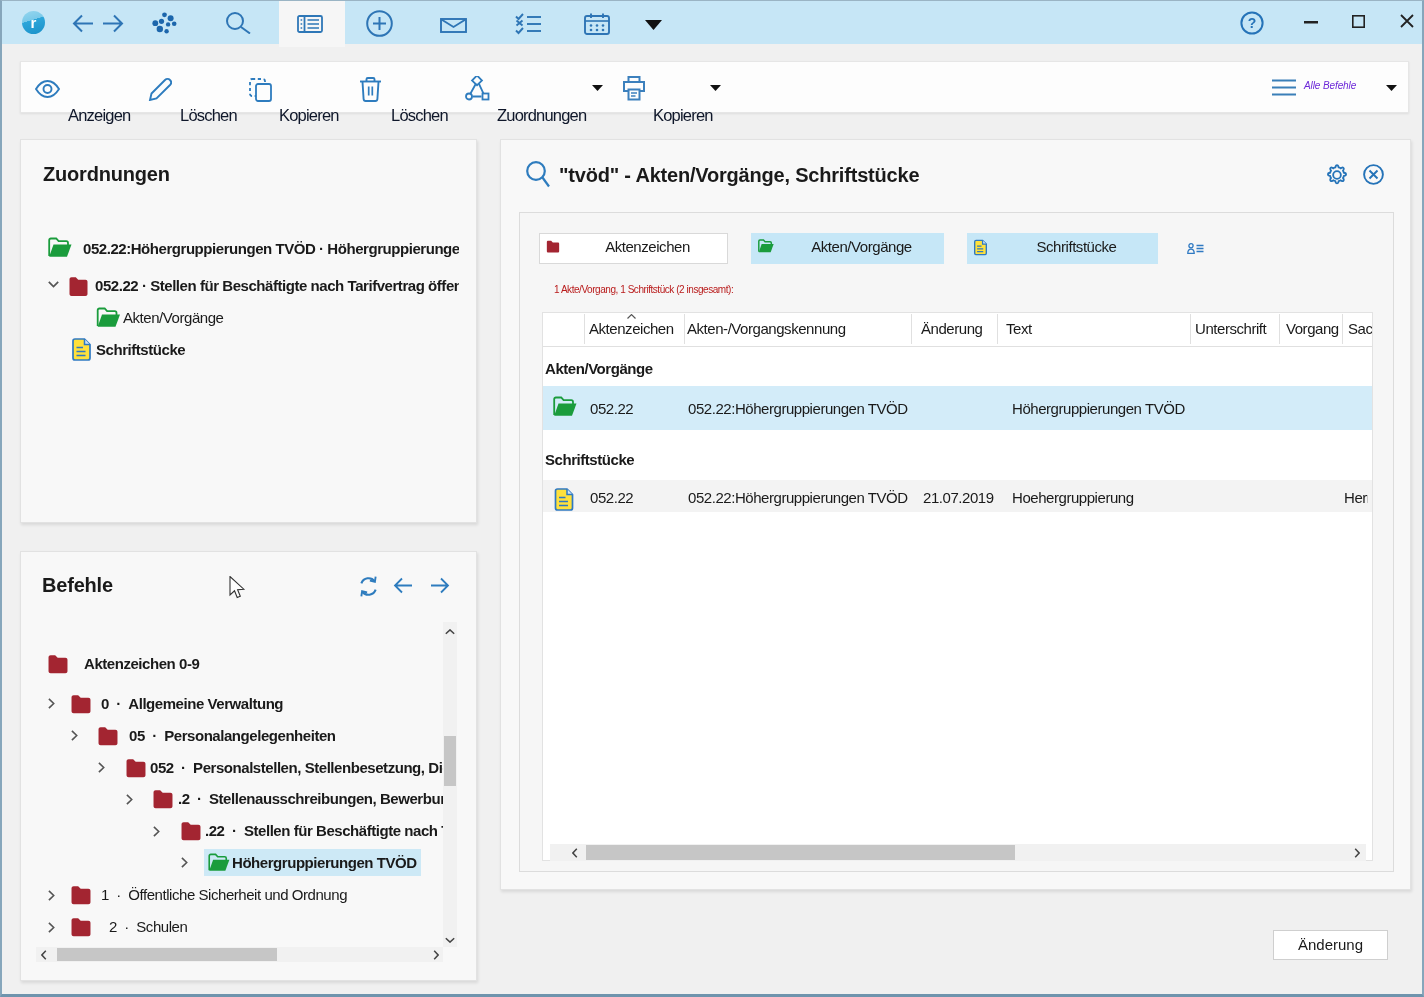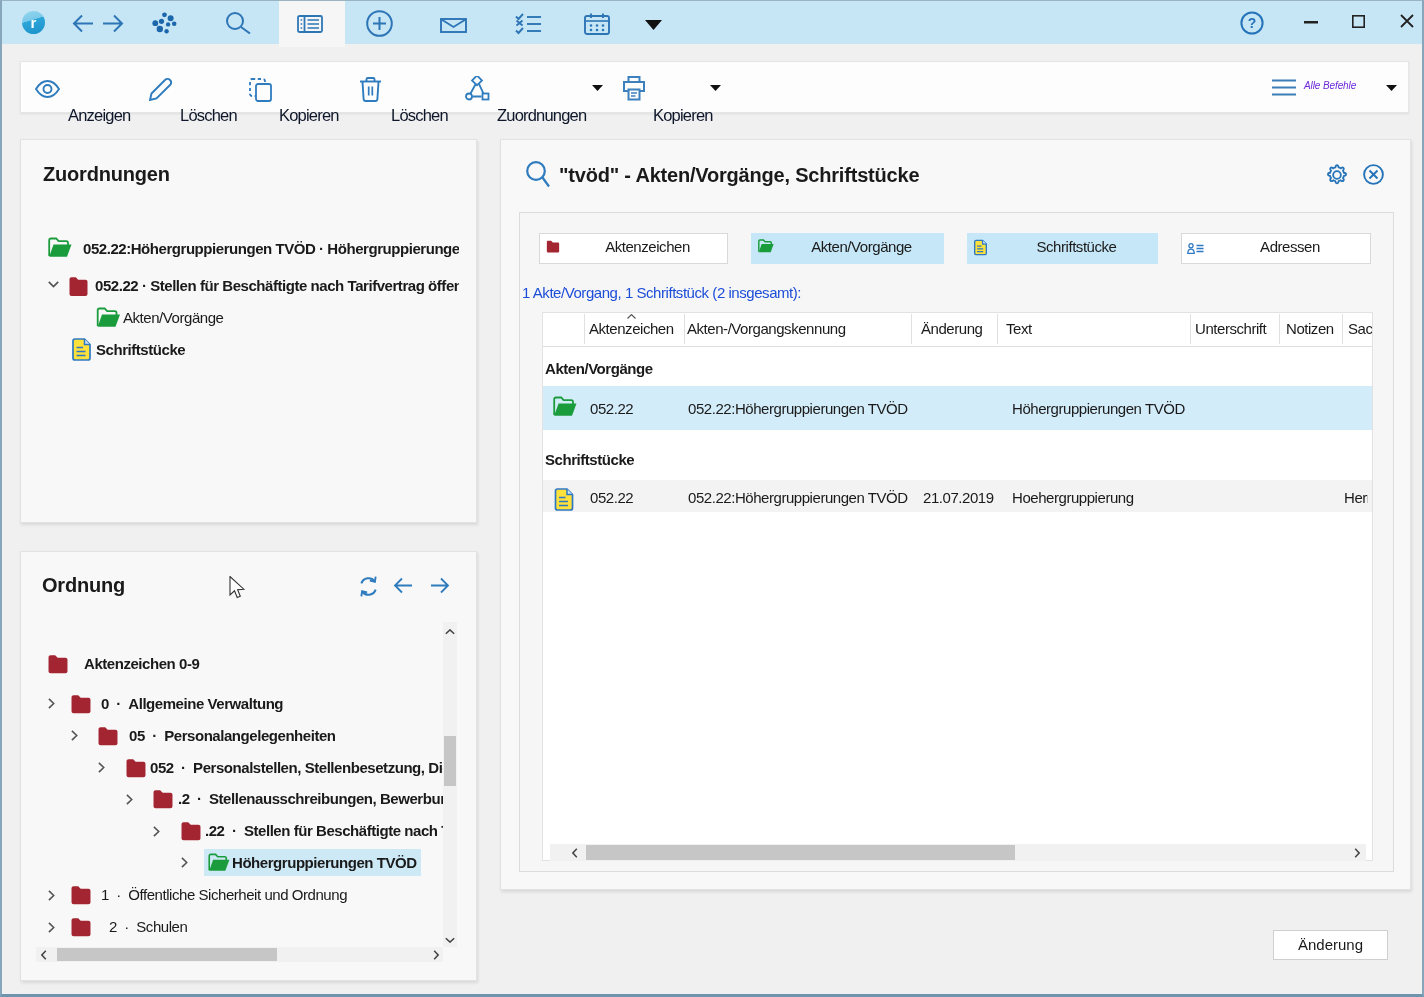--- a/index.html
+++ b/index.html
@@ -190,21 +190,21 @@
     </svg>
     <div class="abs treerow" style="left:102px;top:169px">Akten/Vorgänge</div>
     <svg class="ic" style="left:51px;top:198px" width="19" height="23" viewBox="0 0 19 23">
       <path d="M1 3 C1 1.9 1.9 1 3 1 H12.5 L18 6.5 V20 C18 21.1 17.1 22 16 22 H3 C1.9 22 1 21.1 1 20 Z" fill="#ffe13b" stroke="#2f79c2" stroke-width="1.7"></path>
       <path d="M12.5 1 V6.5 H18" fill="#cfe4f4" stroke="#2f79c2" stroke-width="1.5"></path>
       <path d="M4.5 9.5 H11 M4.5 13.5 H13.5 M4.5 17.5 H13.5" stroke="#2f79c2" stroke-width="1.7"></path>
     </svg>
     <div class="abs treerow b" style="left:75px;top:200.5px">Schriftstücke</div>
   </div>
   <div id="panelO" class="abs panel" style="overflow:hidden">
-    <div class="abs ptitle" style="left:21px;top:22px">Ordnung</div>
+    <div class="abs ptitle" style="left:21px;top:22px">Befehle</div>
     <svg class="ic" style="left:337px;top:24px" width="21" height="21" viewBox="0 0 20 20" fill="none" stroke="#2e7cbe" stroke-width="2">
       <path d="M3.2 7.0 A7.3 7.3 0 0 1 15.9 5.0"></path>
       <path d="M16.8 0.6 L16.1 5.5 L11.3 4.4" stroke-width="1.8"></path>
       <path d="M16.8 13.0 A7.3 7.3 0 0 1 4.1 15.0"></path>
       <path d="M3.2 19.4 L3.9 14.5 L8.7 15.6" stroke-width="1.8"></path>
     </svg>
     <svg class="ic" style="left:372px;top:25px" width="20" height="17" viewBox="0 0 20 17" fill="none" stroke="#2e7cbe" stroke-width="1.8">
       <path d="M19 8.5 H2 M9 1.5 L2 8.5 L9 15.5"></path>
     </svg>
     <svg class="ic" style="left:409px;top:25px" width="20" height="17" viewBox="0 0 20 17" fill="none" stroke="#2e7cbe" stroke-width="1.8">
@@ -324,48 +324,45 @@
     <path d="M5.5 7.5 H23.5 L19 19.7 H1.2 Z" fill="#1a9c3c"></path>
   </svg>
   <div class="tab tabblue" style="left:965px;width:191px">
       <div class="tabtxt" style="padding-left:14px">Schriftstücke</div>
     </div>
   <svg class="ic" style="left:972px;top:238px" width="13" height="17" viewBox="0 0 19 23">
     <path d="M1 3 C1 1.9 1.9 1 3 1 H12.5 L18 6.5 V20 C18 21.1 17.1 22 16 22 H3 C1.9 22 1 21.1 1 20 Z" fill="#ffe13b" stroke="#2f79c2" stroke-width="2"></path>
     <path d="M12.5 1 V6.5 H18" fill="#cfe4f4" stroke="#2f79c2" stroke-width="1.8"></path>
     <path d="M4.5 9.5 H11 M4.5 13.5 H13.5 M4.5 17.5 H13.5" stroke="#2f79c2" stroke-width="2"></path>
   </svg>
-  <div class="tab" style="left:1179px;width:190px">
-      <div class="tabtxt" style="padding-left:14px">Adressen</div>
-    </div>
   <svg class="ic" style="left:1185px;top:242px" width="17" height="11" viewBox="0 0 17 11" fill="none" stroke="#2f79c2" stroke-width="1.3">
     <circle cx="4" cy="2.8" r="2.1"></circle>
       <path d="M0.8 10.3 C0.8 7.6 2.2 6.1 4 6.1 C5.8 6.1 7.2 7.6 7.2 10.3 Z"></path>
     <path d="M9.5 2.5 H16.5 M9.5 5.5 H16.5 M9.5 8.5 H16.5" stroke-width="1.4"></path>
   </svg>
-  <div class="abs" style="left:520px;top:282.5px;font-size:15px;color:#1d4ed8;letter-spacing:-0.45px;white-space:nowrap">1 Akte/Vorgang, 1 Schriftstück (2 insgesamt):</div>
+  <div class="abs" style="left:552px;top:282.5px;font-size:10px;color:#b91c1c;letter-spacing:-0.45px;white-space:nowrap">1 Akte/Vorgang, 1 Schriftstück (2 insgesamt):</div>
 
   <div id="table" class="abs">
     <div class="abs" style="left:41px;top:1px;width:1px;height:30px;background:#e0e0e0"></div>
     <div class="abs" style="left:141px;top:1px;width:1px;height:30px;background:#e0e0e0"></div>
     <div class="abs" style="left:368px;top:1px;width:1px;height:30px;background:#e0e0e0"></div>
     <div class="abs" style="left:454px;top:1px;width:1px;height:30px;background:#e0e0e0"></div>
     <div class="abs" style="left:647px;top:1px;width:1px;height:30px;background:#e0e0e0"></div>
     <div class="abs" style="left:736px;top:1px;width:1px;height:30px;background:#e0e0e0"></div>
     <div class="abs" style="left:799px;top:1px;width:1px;height:30px;background:#e0e0e0"></div>
     <div class="abs" style="left:0px;top:33px;width:829px;height:1px;background:#e0e0e0"></div>
     <svg class="ic" style="left:84px;top:1px" width="9" height="5" viewBox="0 0 9 5" fill="none" stroke="#555" stroke-width="1.2">
         <path d="M0.5 4.5 L4.5 0.6 L8.5 4.5"></path>
       </svg>
     <div class="hdr" style="left:46px">Aktenzeichen</div>
     <div class="hdr" style="left:144px">Akten-/Vorgangskennung</div>
     <div class="hdr" style="left:378px">Änderung</div>
     <div class="hdr" style="left:463px">Text</div>
     <div class="hdr" style="left:652px">Unterschrift</div>
-    <div class="hdr" style="left:743px">Notizen</div>
+    <div class="hdr" style="left:743px">Vorgang</div>
     <div class="hdr" style="left:805px">Sachbearbeiter</div>
     <div class="cell b" style="left:2px;top:47px">Akten/Vorgänge</div>
     <div class="abs" style="left:0px;top:73px;width:829px;height:44px;background:#d3ecf9"></div>
     <svg class="ic" style="left:10px;top:83px" width="24" height="21" viewBox="0 0 24 21">
       <path d="M1.2 19 V3.2 C1.2 2.2 1.9 1.5 2.9 1.5 H8.2 L10.6 4.2 H18.3 C19.3 4.2 20 4.9 20 5.9 V8" fill="none" stroke="#1a9c3c" stroke-width="1.8"></path>
       <path d="M5.5 7.5 H23.5 L19 19.7 H1.2 Z" fill="#1a9c3c"></path>
     </svg>
     <div class="cell" style="left:47px;top:86.5px">052.22</div>
     <div class="cell" style="left:145px;top:86.5px">052.22:Höhergruppierungen TVÖD</div>
     <div class="cell" style="left:469px;top:86.5px">Höhergruppierungen TVÖD</div>

